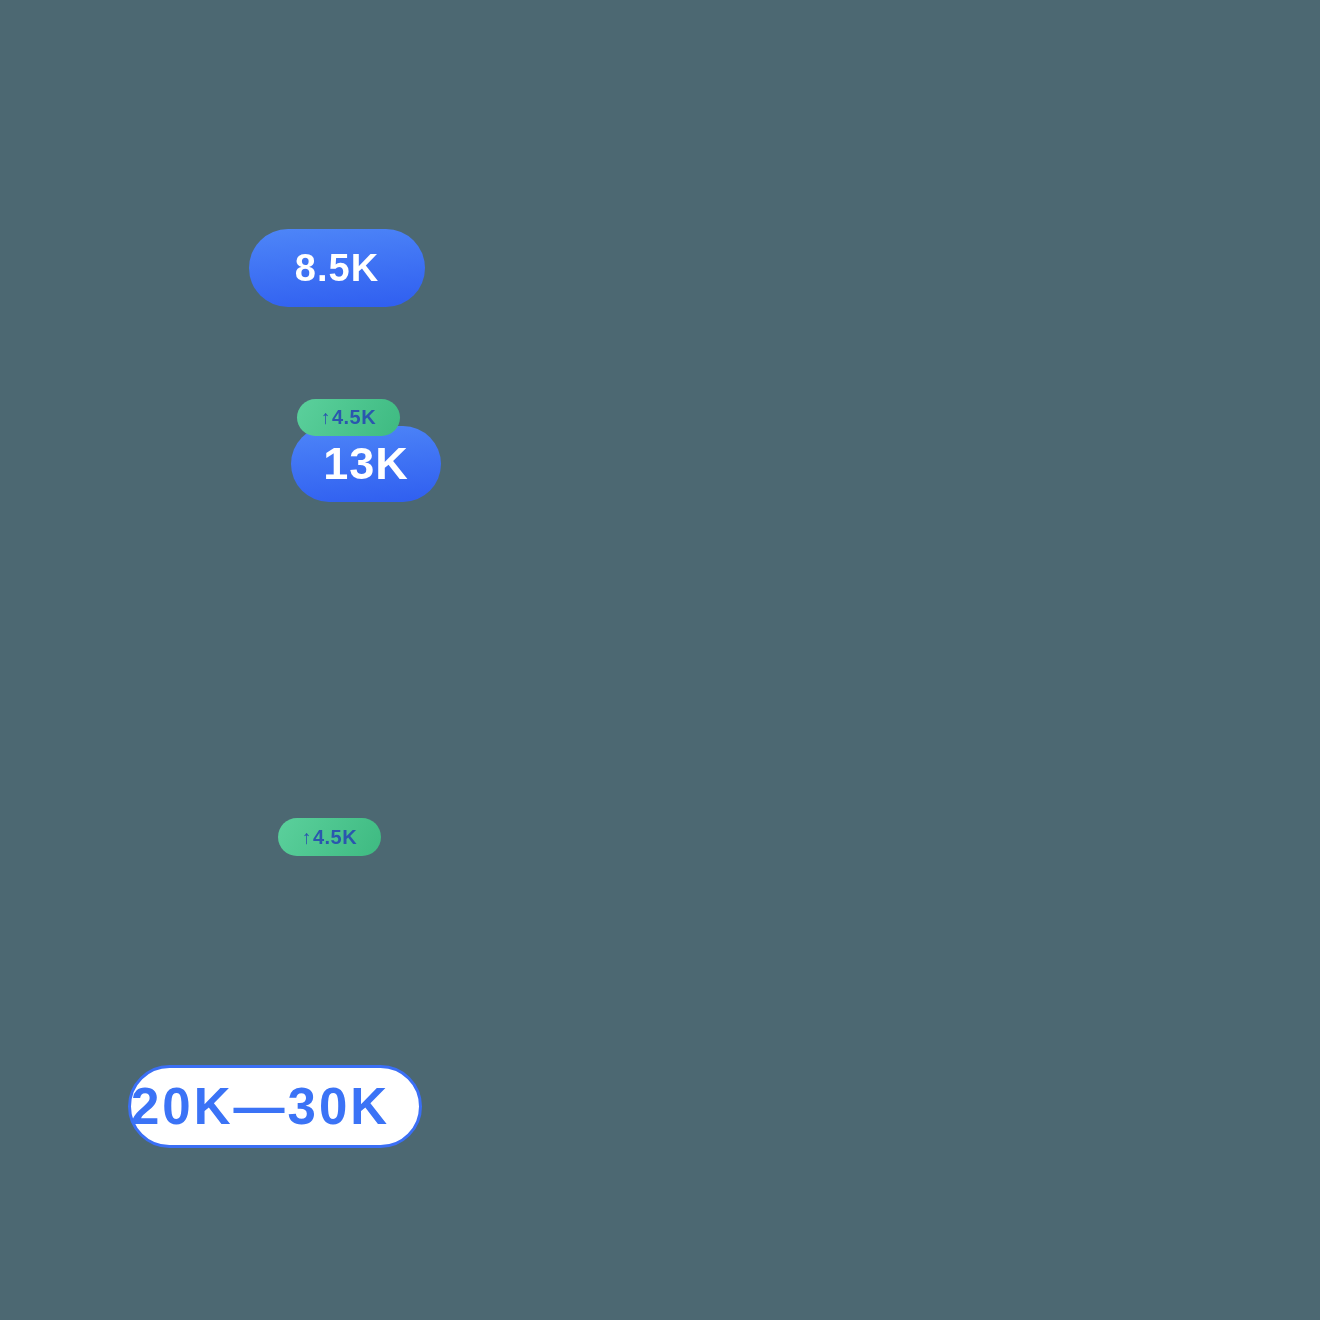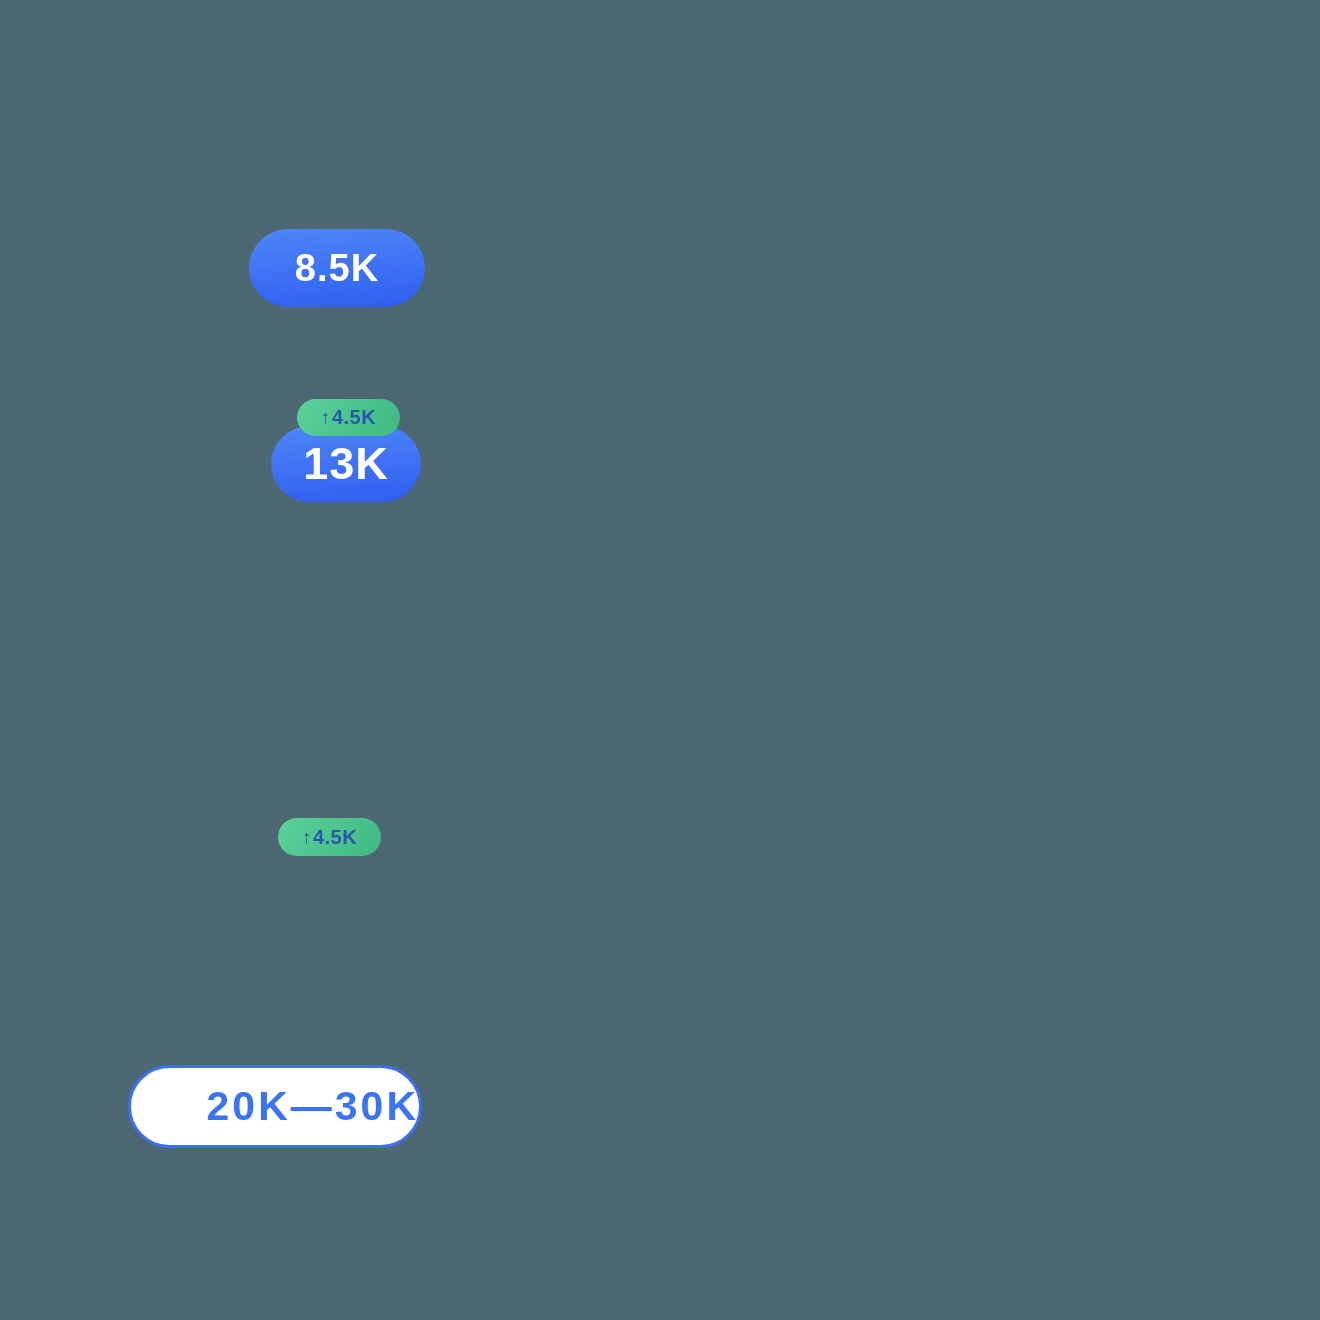--- a/index.html
+++ b/index.html
@@ -22,21 +22,21 @@
     border-radius: 999px;
     color: var(--pill-text, #ffffff);
     font-weight: bold;
     background: linear-gradient(175deg,
       var(--pill-gradient-top, #4e86f8) 0%,
       var(--pill-gradient-bottom, #2f5ef0) 100%);
     letter-spacing: 1px;
     z-index: 1;
   }
   #pill-8-5k  { left: 249px; top: 229px; width: 176px; height: 78px; font-size: 38px; }
-  #pill-13k   { left: 271px; top: 426px; width: 150px; height: 76px; font-size: 45px; }
+  #pill-13k   { left: 291px; top: 426px; width: 150px; height: 76px; font-size: 45px; }
   #pill-17-5k { left: 235px; top: 842px; width: 192px; height: 78px; font-size: 47px; }
 
   
   .badge {
     position: absolute;
     display: flex;
     align-items: center;
     justify-content: center;
     border-radius: 999px;
     background: linear-gradient(120deg,
@@ -53,27 +53,27 @@
   .badge .arrow { font-size: 19px; margin-right: 1px; line-height: 1; }
 
   
   .pill-outline {
     position: absolute;
     left: 128px; top: 1065px;
     width: 294px; height: 83px;
     box-sizing: border-box;
     display: flex;
     align-items: center;
-    justify-content: flex-end;
+    justify-content: flex-start;
     border-radius: 999px;
     background: #ffffff;
     border: 3px solid var(--outline-border, #3b6ff5);
     color: var(--outline-text, #3b73f6);
     font-weight: bold;
-    font-size: 41px;
+    font-size: 51px;
     letter-spacing: 3px;
     z-index: 1;
   }
 </style>
 </head>
 <body>
 
 <div class="stage">
 
   <div class="pill" id="pill-8-5k">

